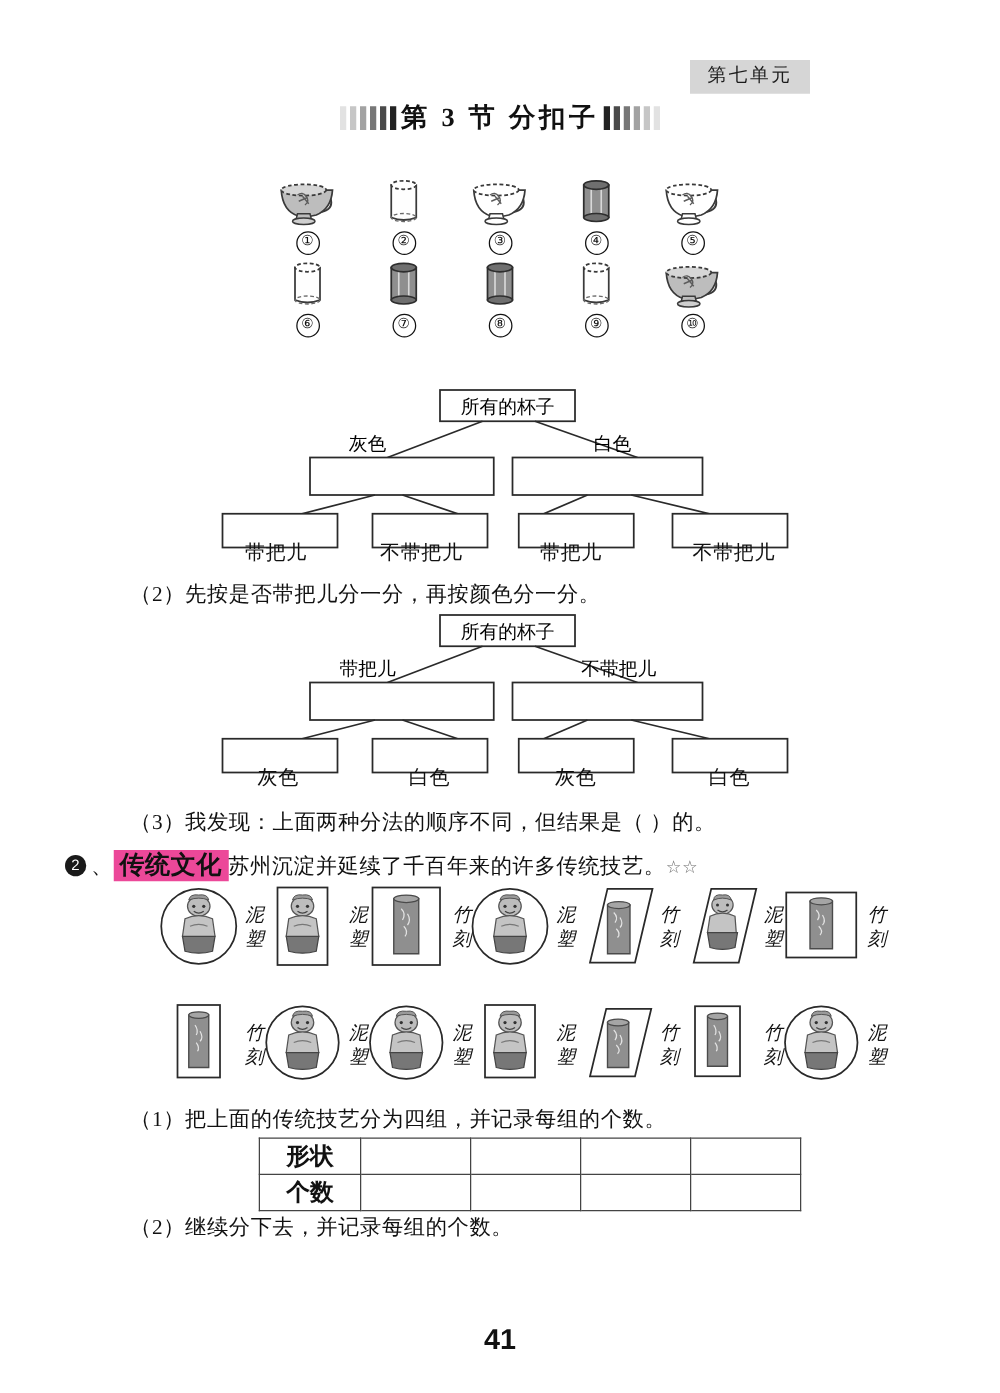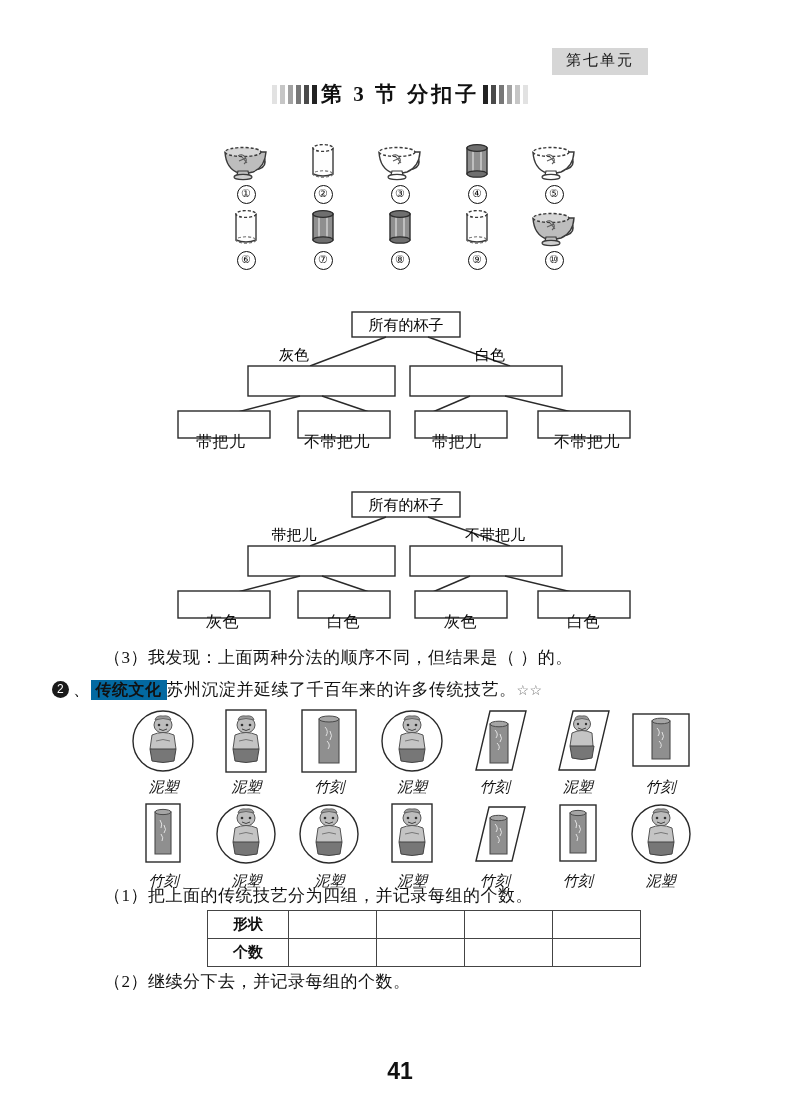--- a/index.html
+++ b/index.html
@@ -81,23 +81,23 @@
     background: #1a1a1a;
     color: #fff;
     text-align: center;
     font-size: 12px;
     font-family: "Liberation Sans", sans-serif;
     vertical-align: 2px;
     margin-right: 4px;
   }
   .star { color: #6f6f6f; font-size: 14px; }
   .culture-tag {
-    background: #0369a1;
+    background: #ec4899;
     padding: 1px 5px 2px 5px;
-    font-size: 16px;
+    font-size: 20px;
     font-weight: bold;
   }
 
   
   .cups {
     position: absolute;
     left: 215px;
     top: 142px;
     width: 370px;
   }
@@ -133,21 +133,21 @@
   .tree .boxtxt {
     font-family: "Liberation Serif", serif;
     font-size: 15px;
   }
 
   
   .crafts { position: absolute; left: 122px; width: 580px; }
   .craft-row { display: flex; align-items: flex-end; }
   .craft-cell {
     display: flex;
-    flex-direction: column;
+    flex-direction: row;
     align-items: center;
     width: 83px;
   }
   .craft-art { height: 70px; display: flex; align-items: center; justify-content: center; }
   .craft-label {
     font-size: 15px;
     margin-top: 2px;
     font-style: italic;
     font-family: "Liberation Serif", serif;
   }
@@ -155,21 +155,21 @@
   
   .rec-table {
     position: absolute;
     left: 207px;
     top: 910px;
     border-collapse: collapse;
   }
   .rec-table td {
     border: 1.3px solid #444;
     height: 25px;
-    font-size: 15px;
+    font-size: 19px;
     text-align: center;
   }
   .rec-table td.hdr { width: 78px; font-weight: bold; }
   .rec-table td.blank { width: 85px; }
 
   
   .pageno {
     position: absolute;
     left: 0; top: 1058px;
     width: 800px;
@@ -370,20 +370,21 @@
       <rect x="255" y="101" width="92" height="27" fill="#fff" stroke="#2a2a2a" stroke-width="1.4"></rect>
       <rect x="378" y="101" width="92" height="27" fill="#fff" stroke="#2a2a2a" stroke-width="1.4"></rect>
     </svg>
   </div>
 
   <div class="qline" style="left:196px; top:432px; font-size:16px;">带把儿</div>
   <div class="qline" style="left:304px; top:432px; font-size:16px;">不带把儿</div>
   <div class="qline" style="left:432px; top:432px; font-size:16px;">带把儿</div>
   <div class="qline" style="left:554px; top:432px; font-size:16px;">不带把儿</div>
 
+  <div class="qline" style="left:104px; top:464px;">（2）先按是否带把儿分一分，再按颜色分一分。</div>
 
   <div class="tree" style="top:490px;">
     <svg width="500" height="140" viewBox="0 0 500 140">
       <rect x="192" y="2" width="108" height="25" fill="#fff" stroke="#2a2a2a" stroke-width="1.4"></rect>
       <text class="boxtxt" x="246" y="20" text-anchor="middle">所有的杯子</text>
       <line x1="226" y1="27" x2="150" y2="56" stroke="#2a2a2a" stroke-width="1.4"></line>
       <line x1="268" y1="27" x2="350" y2="56" stroke="#2a2a2a" stroke-width="1.4"></line>
       <text class="boxtxt" x="134" y="50" text-anchor="middle">带把儿</text>
       <text class="boxtxt" x="335" y="50" text-anchor="middle">不带把儿</text>
       <rect x="88" y="56" width="147" height="30" fill="#fff" stroke="#2a2a2a" stroke-width="1.4"></rect>

